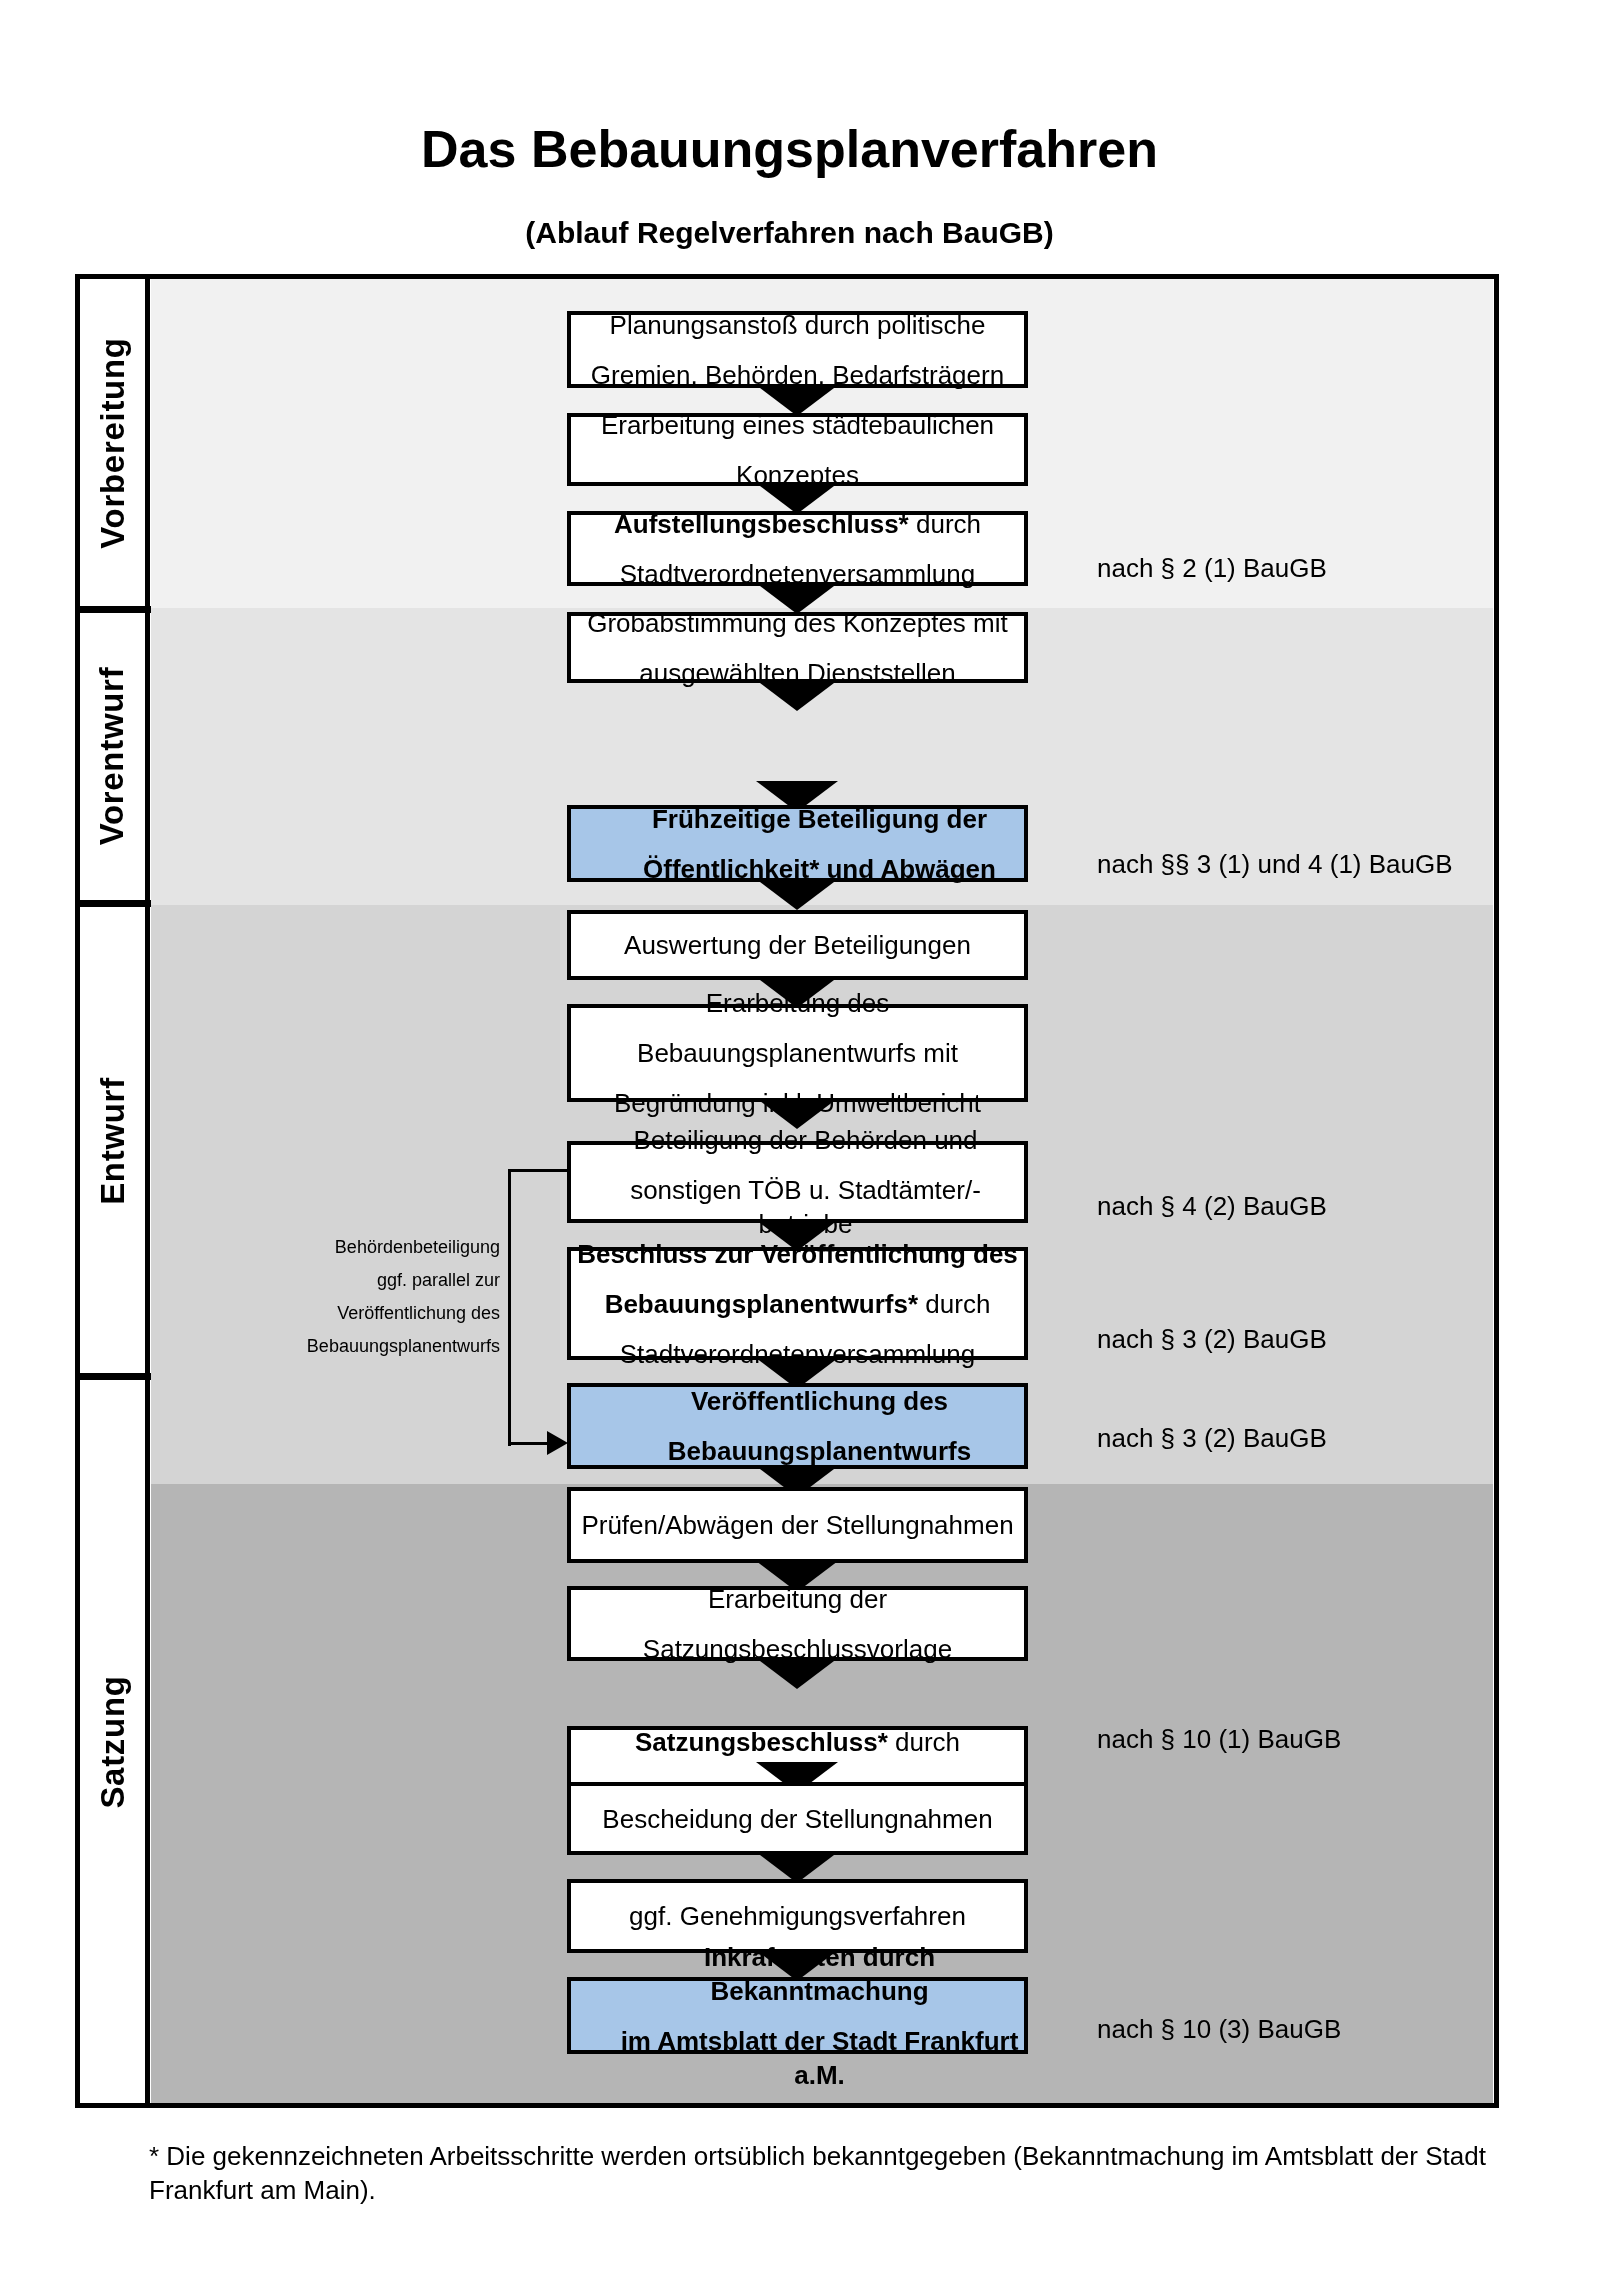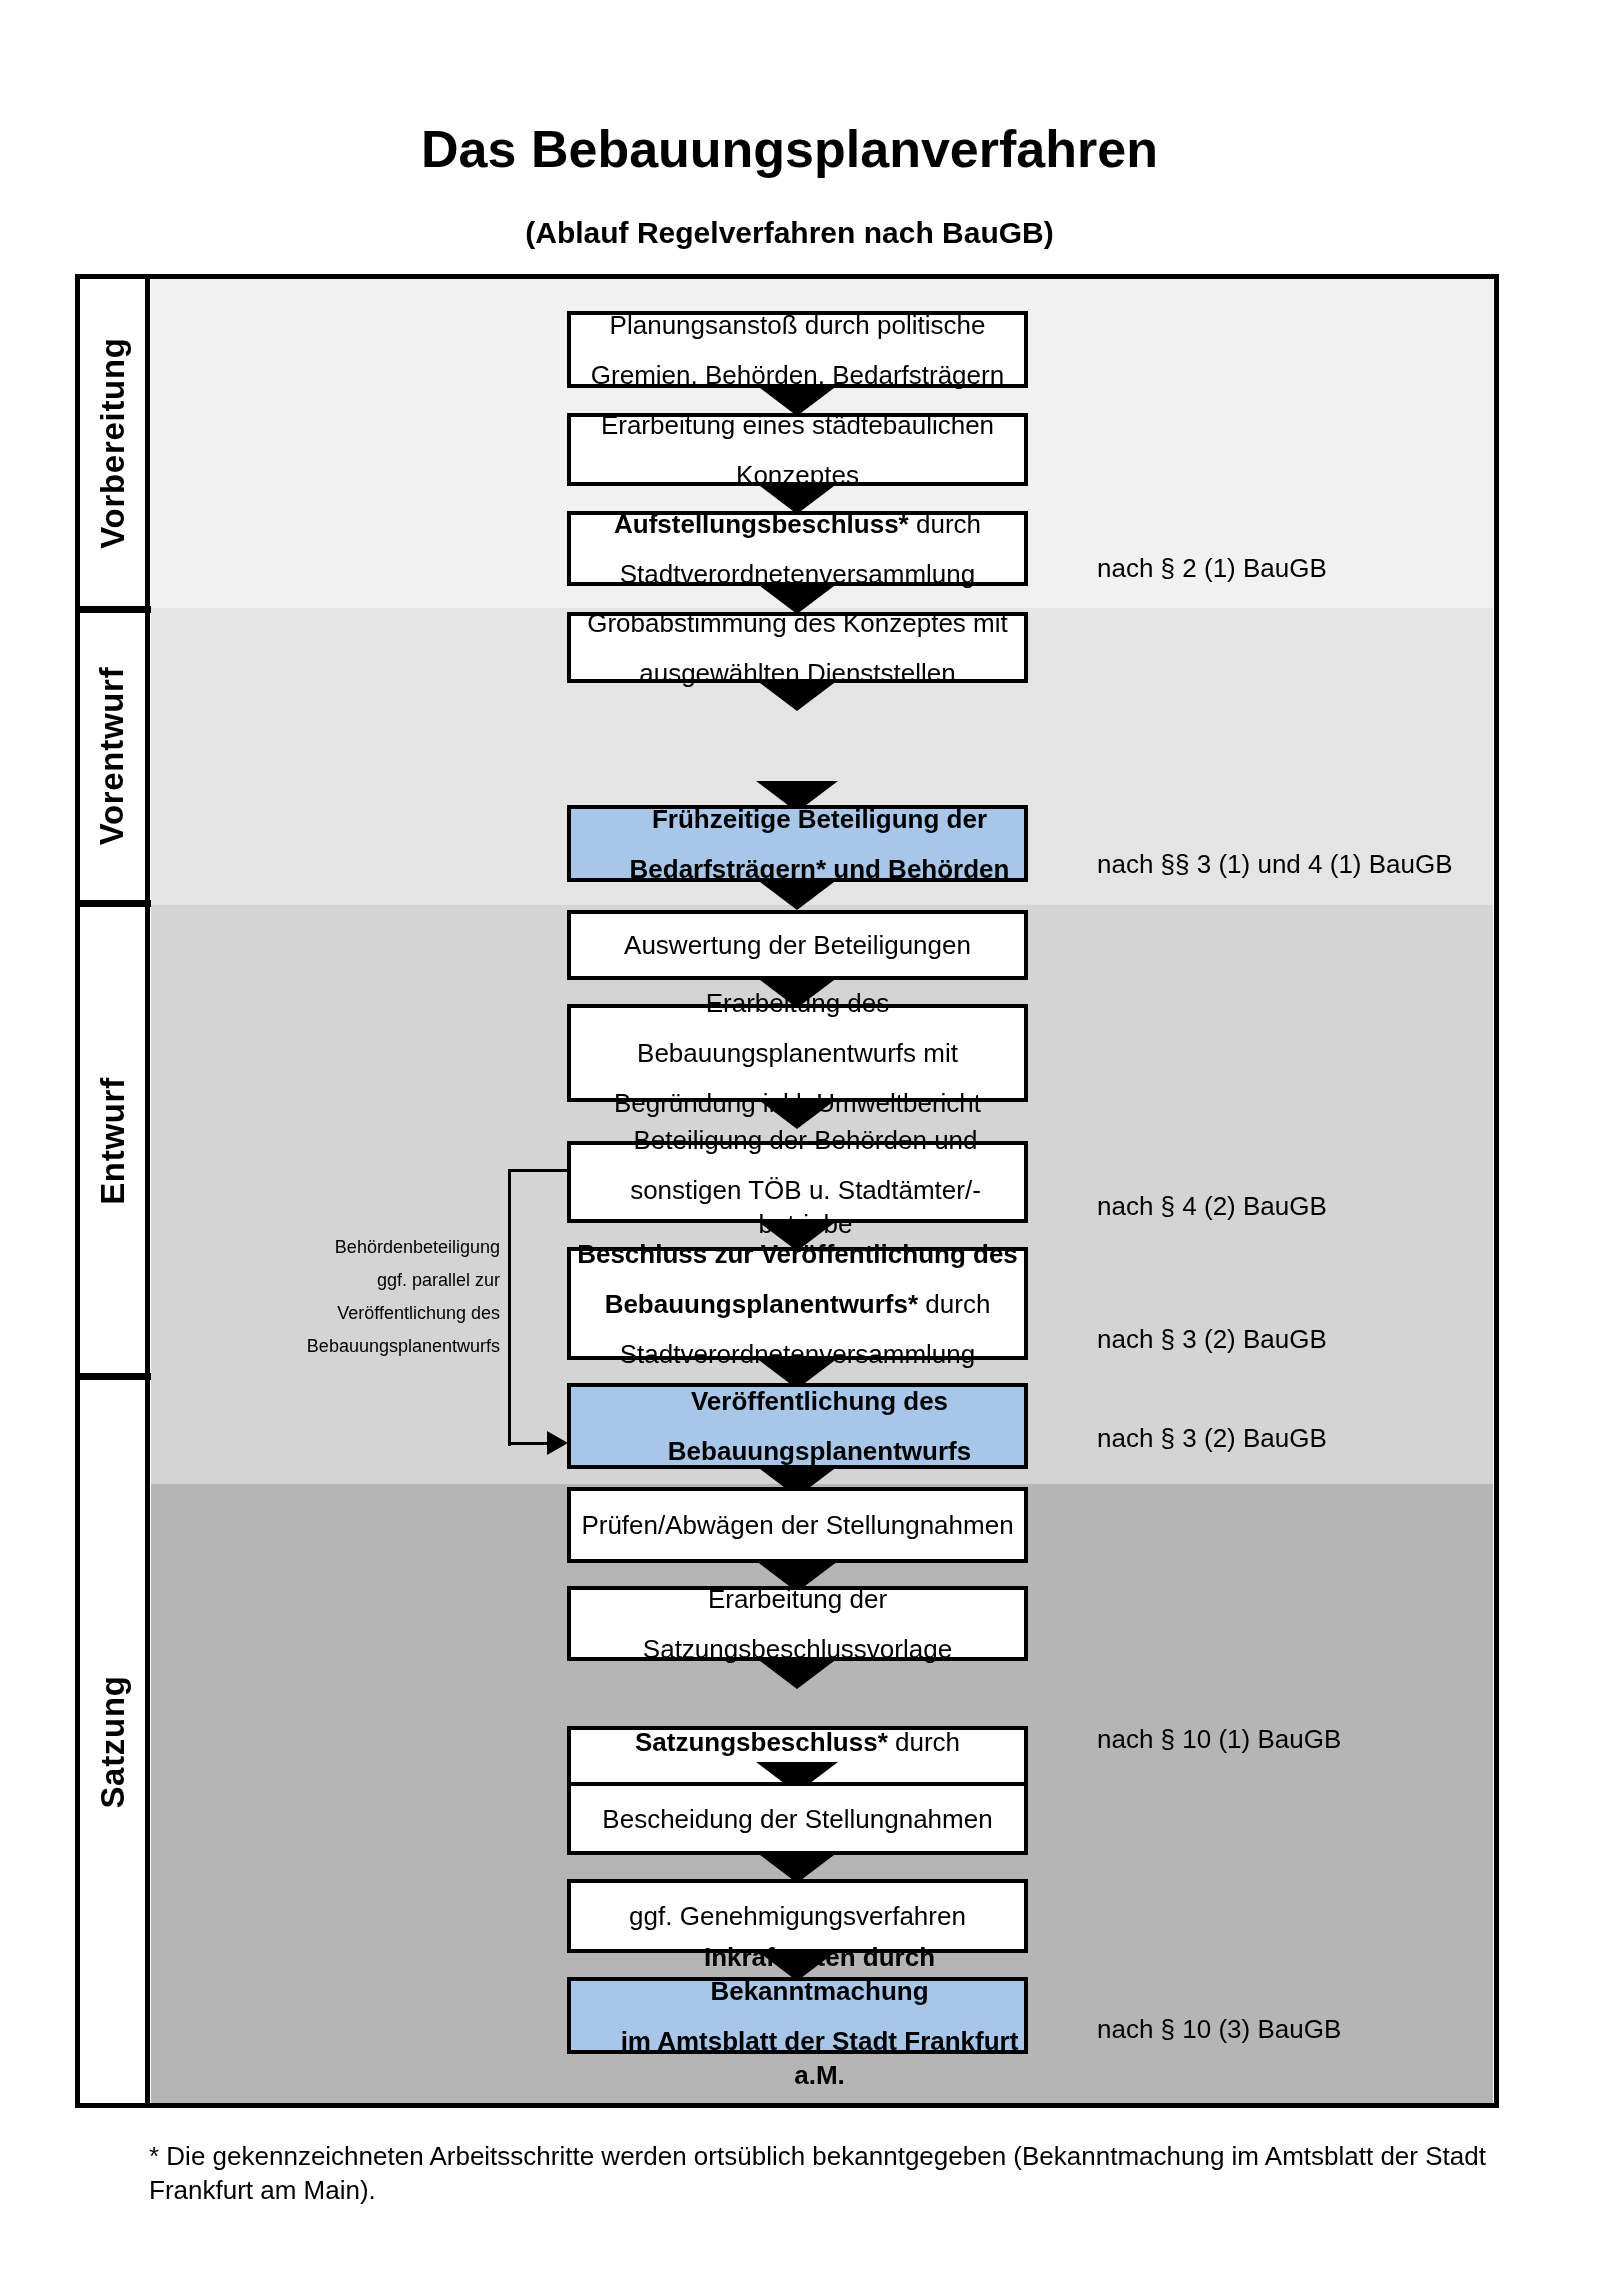--- a/index.html
+++ b/index.html
@@ -92,21 +92,21 @@
     <div class="box" style="top:333px;height:71px;">
       <div>Grobabstimmung des Konzeptes mit</div>
       <div>ausgewählten Dienststellen</div>
     </div>
     <div class="arr" style="top:401px;"></div>
 
     <div class="arr" style="top:502px;"></div>
 
     <div class="box blue" style="top:526px;height:77px;">
       <div>Frühzeitige Beteiligung der</div>
-      <div>Bedarfsträgern* und Behörden</div>
+      <div>Öffentlichkeit* und Abwägen</div>
     </div>
     <div class="arr" style="top:600px;"></div>
 
     <div class="box" style="top:631px;height:70px;">
       <div>Auswertung der Beteiligungen</div>
     </div>
     <div class="arr" style="top:698px;"></div>
 
     <div class="box" style="top:725px;height:98px;">
       <div>Erarbeitung des</div>

